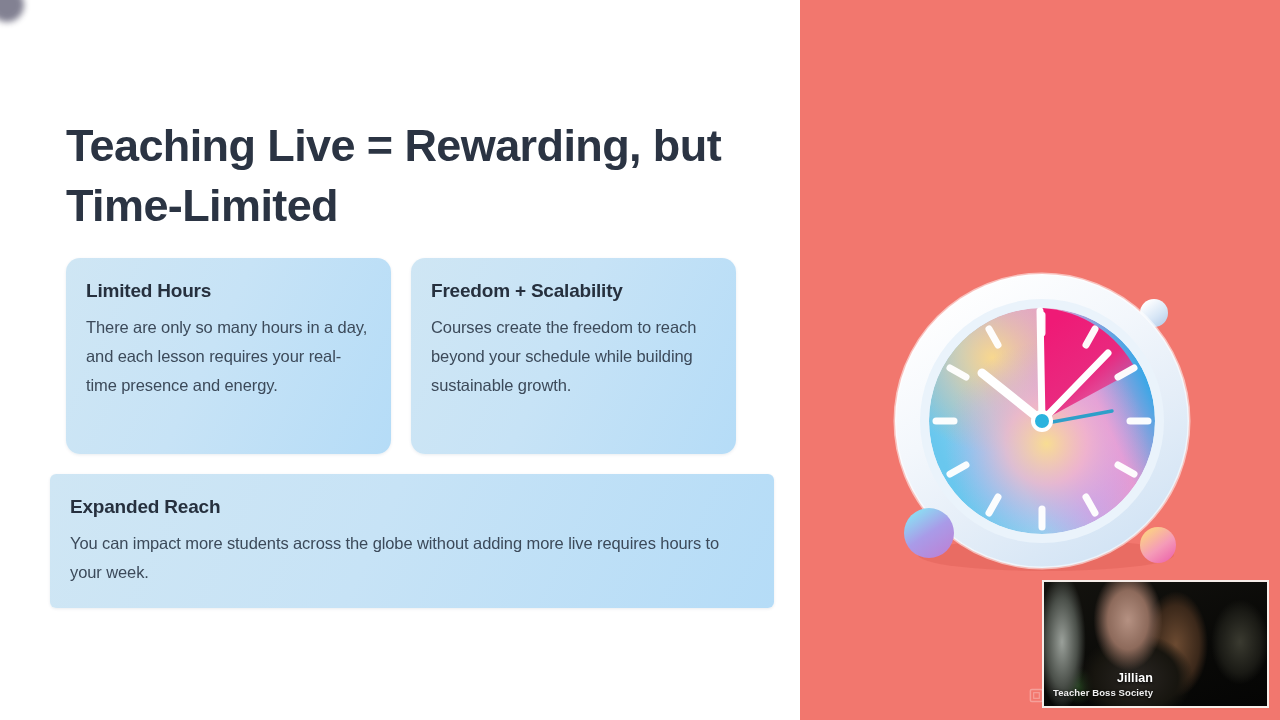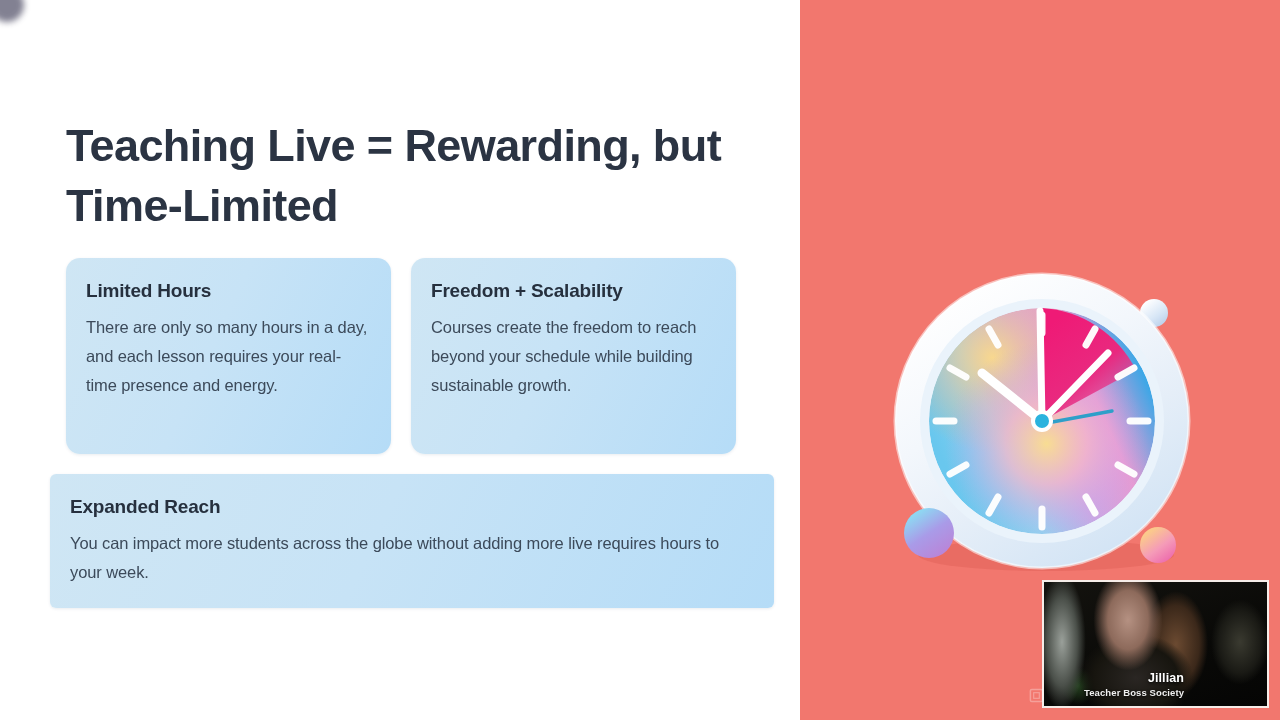--- a/index.html
+++ b/index.html
@@ -121,21 +121,20 @@
     color:#FFFFFF;
     line-height:15px;
     letter-spacing:0.1px;
   }
   #webcam-org {
     font-size:9.5px;
     font-weight:bold;
     color:#F0F0F0;
     line-height:13px;
     letter-spacing:0.1px;
-    margin-left:31px;
   }
 
   #watermark-icon {
     position:absolute;
     left:1029px; top:688px;
     width:15px; height:15px;
     opacity:0.30;
   }
 </style>
 </head>

